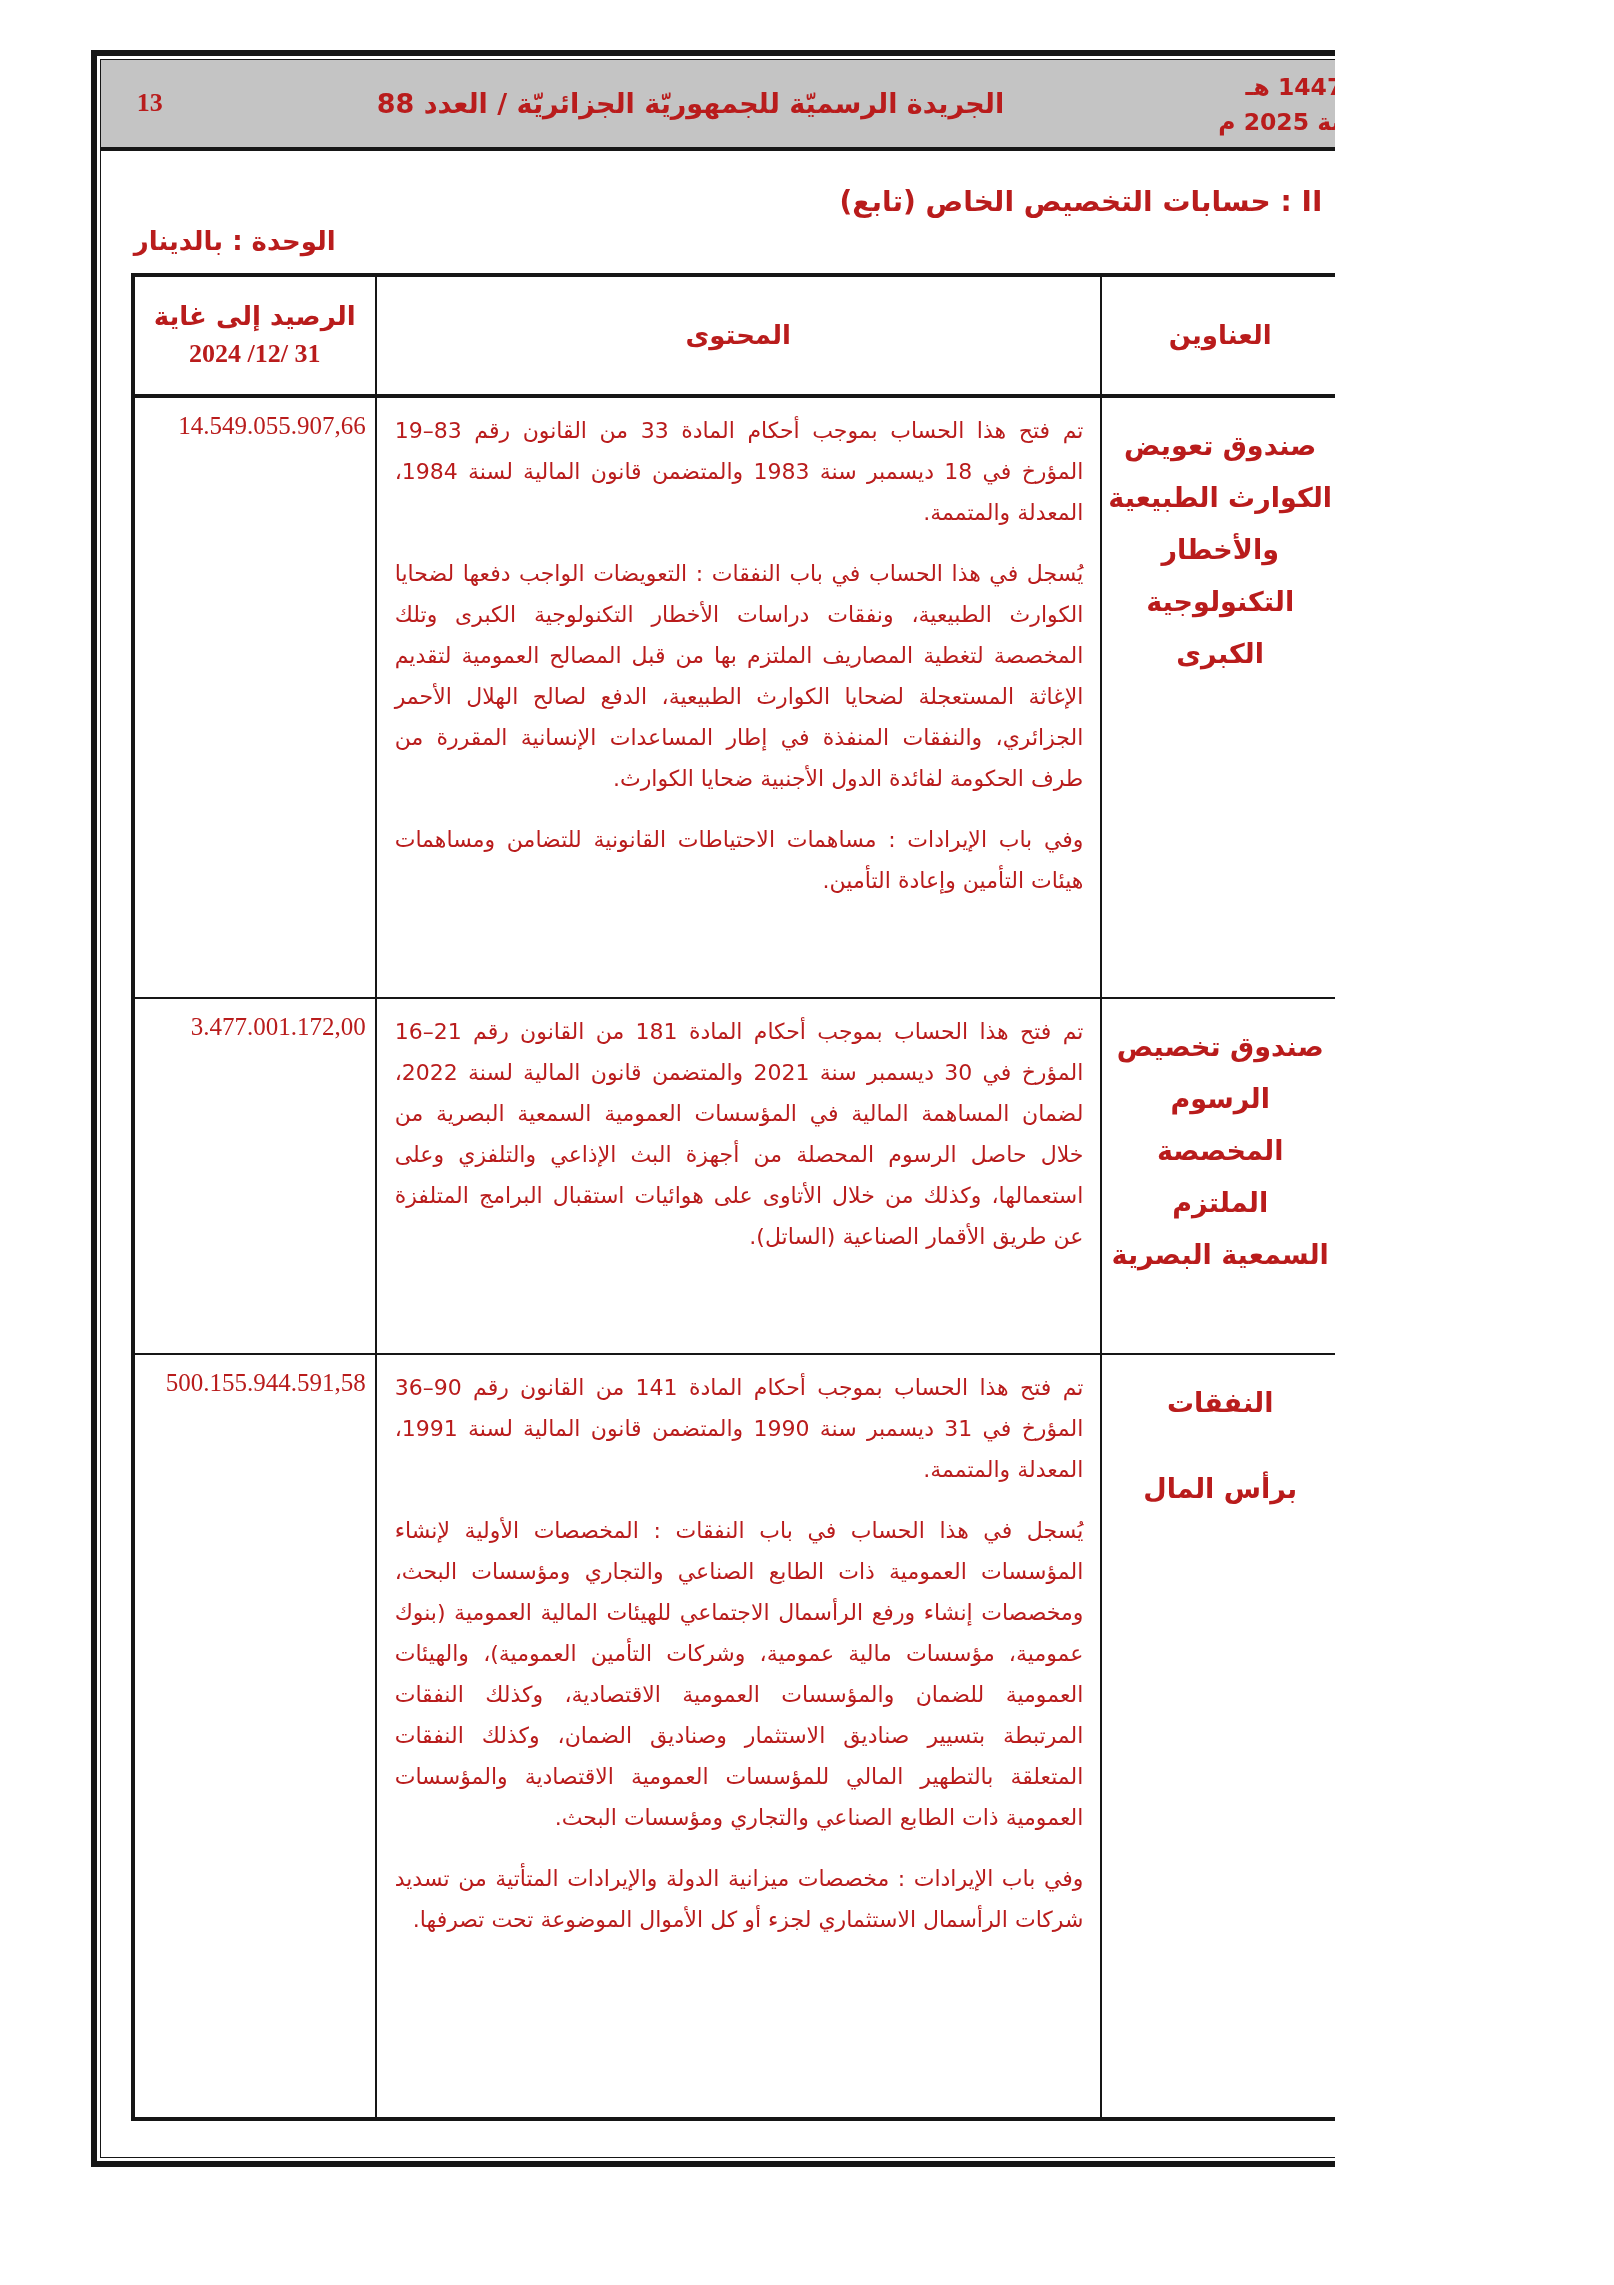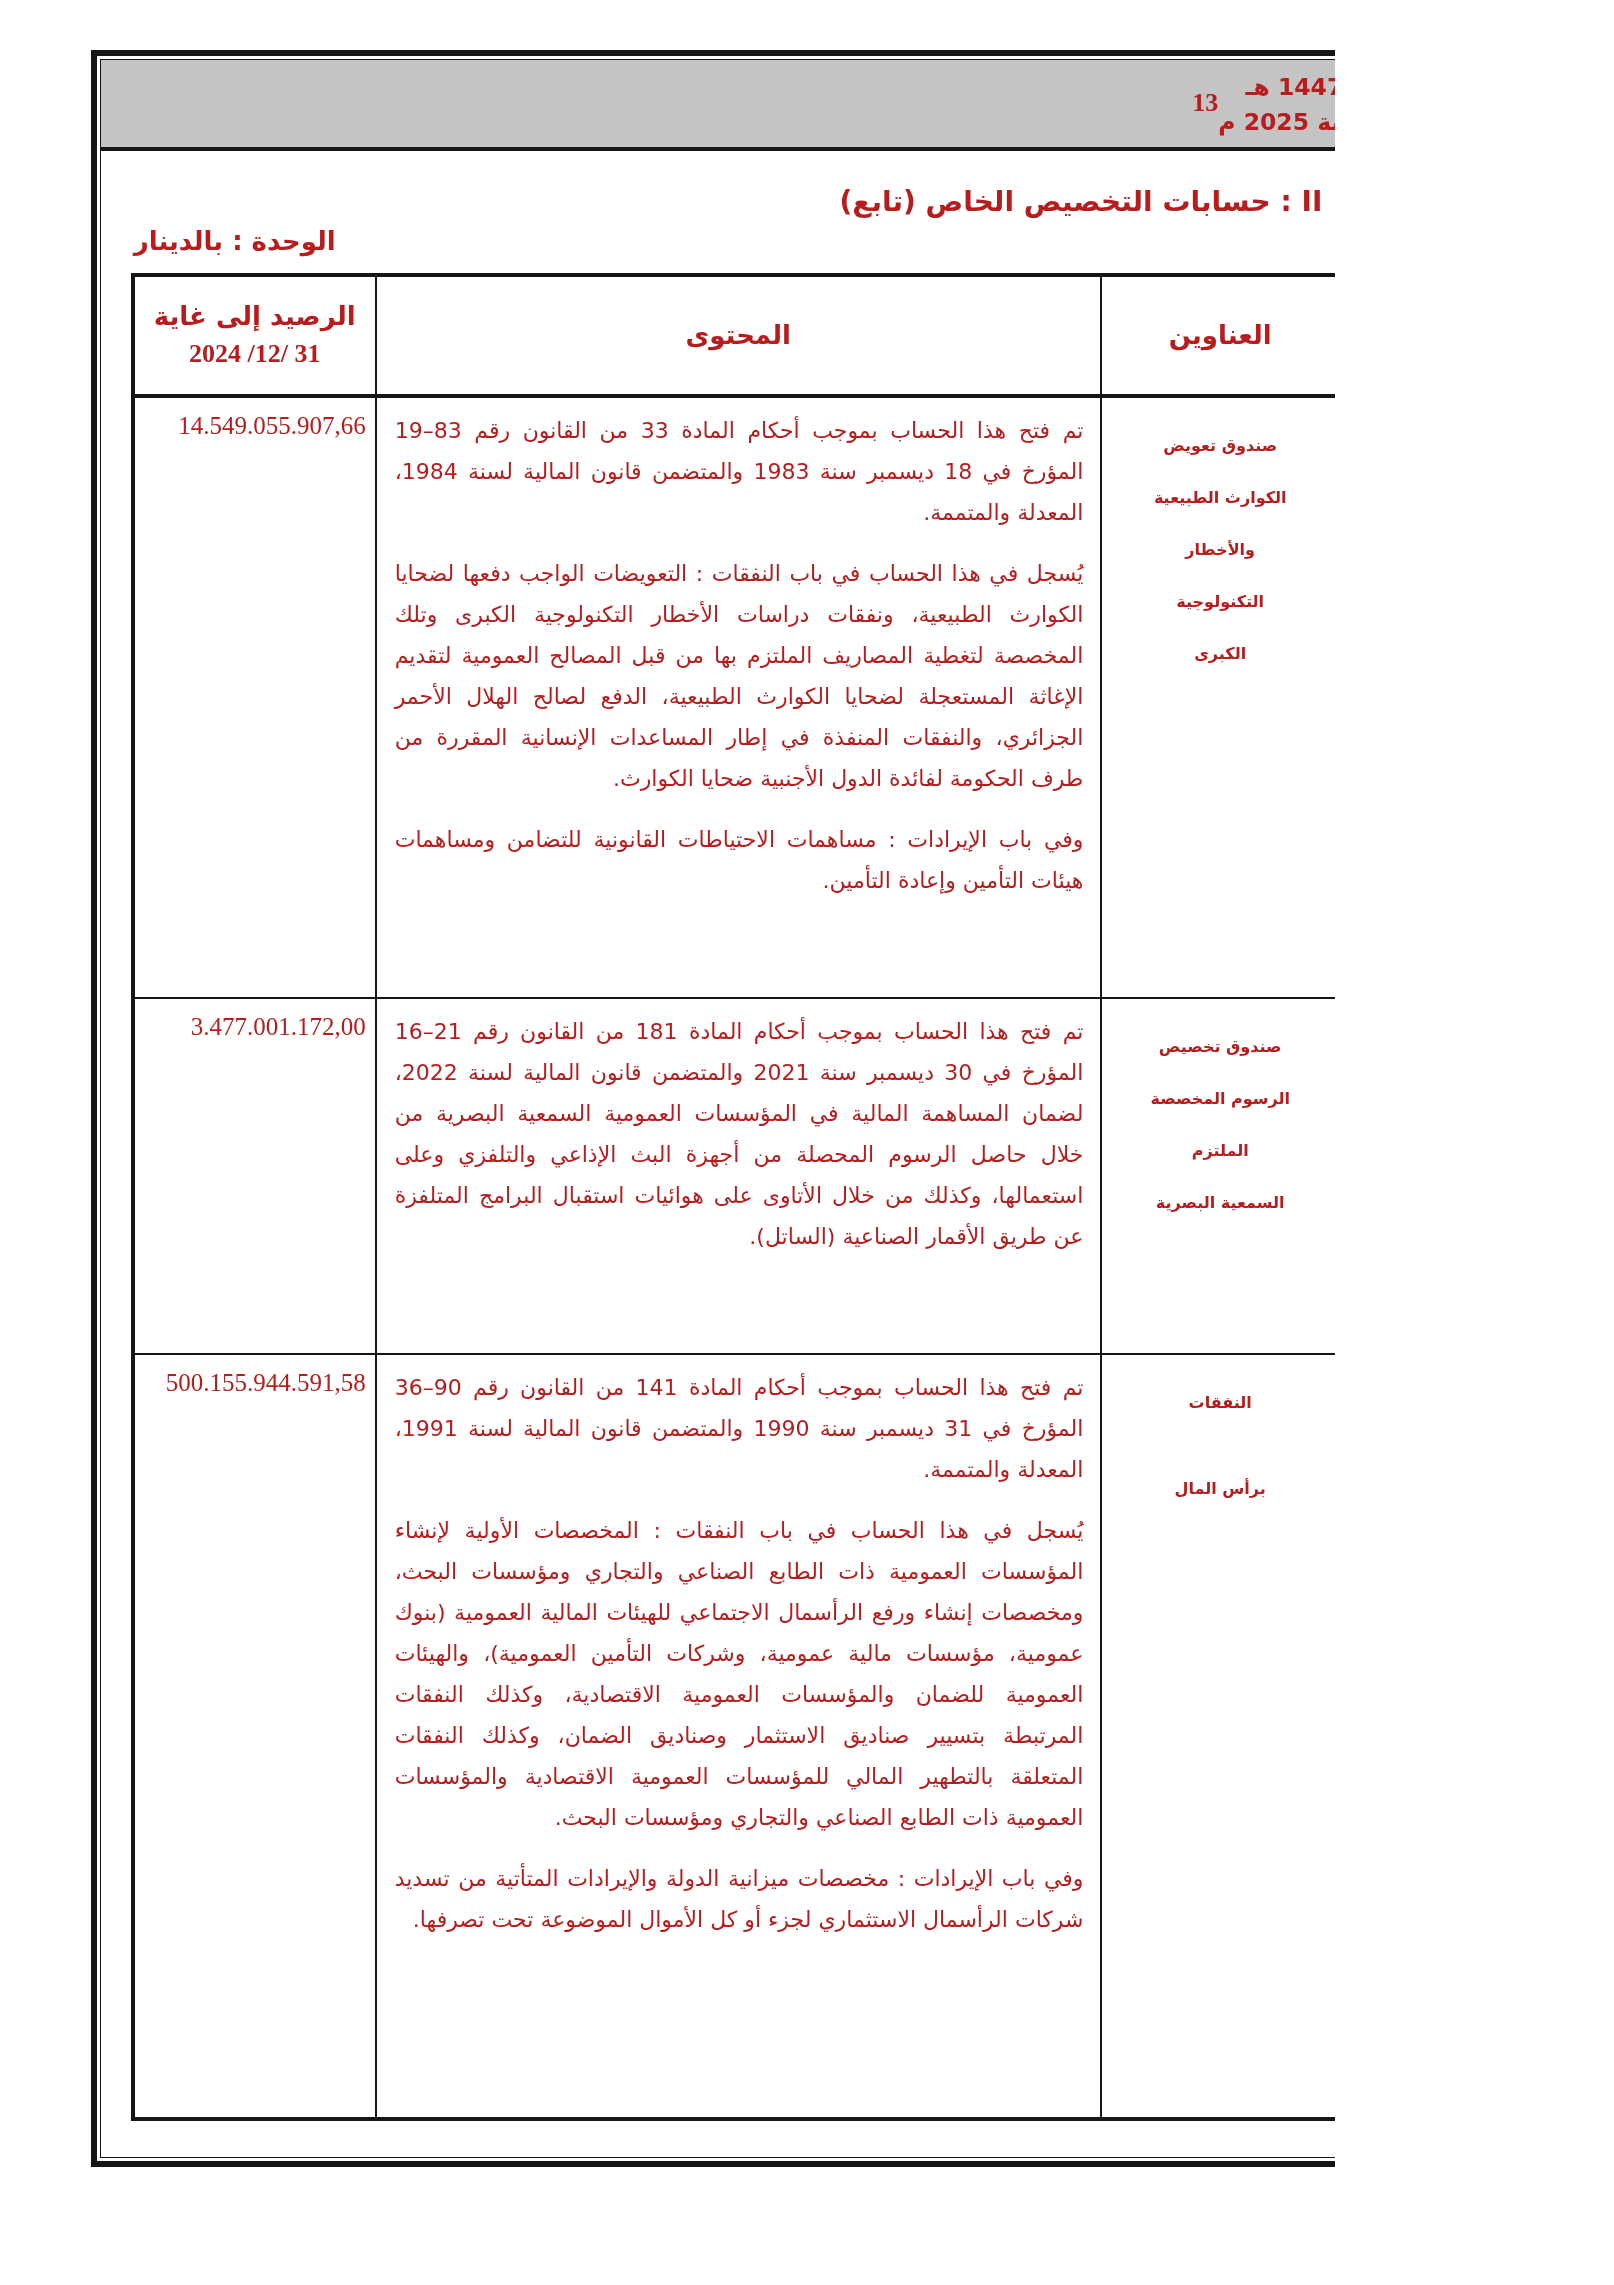--- a/index.html
+++ b/index.html
@@ -108,21 +108,21 @@
     text-align:center;
     padding-top:16.3px;
     font-family:"Liberation Serif", "DejaVu Serif", serif;
     font-size:26px;
     font-weight:normal;
     white-space:nowrap;
   }
   .title-cell{
     padding-top:22px;
     text-align:center;
-    font-size:16px;
+    font-size:27px;
     font-weight:bold;
   }
   .title-cell .line{ line-height:52px; }
   tr.row-3 .title-cell .line + .line{ margin-top:34px; }
   .content-cell{
     padding:12.7px 16.3px 5.4px 18px;
     font-size:22px;
     font-weight:normal;
     text-align:justify;
   }
@@ -144,20 +144,21 @@
 
 <div class="page">
   <div class="frame-outer">
     <div class="frame-inner">
 
       <div class="masthead">
         <div class="masthead-dates">
           <div>11 رجب عام 1447 هـ</div>
           <div>31 ديسمبر سنة 2025 م</div>
         </div>
+        <div class="masthead-title">الجريدة الرسميّة للجمهوريّة الجزائريّة / العدد 88</div>
         <div class="masthead-page">13</div>
       </div>
 
       <div class="section-title">II : حسابات التخصيص الخاص (تابع)</div>
       <div class="unit-label">الوحدة : بالدينار</div>
 
       <table class="accounts-table">
         <colgroup>
           <col style="width:164px">
           <col style="width:239px">

